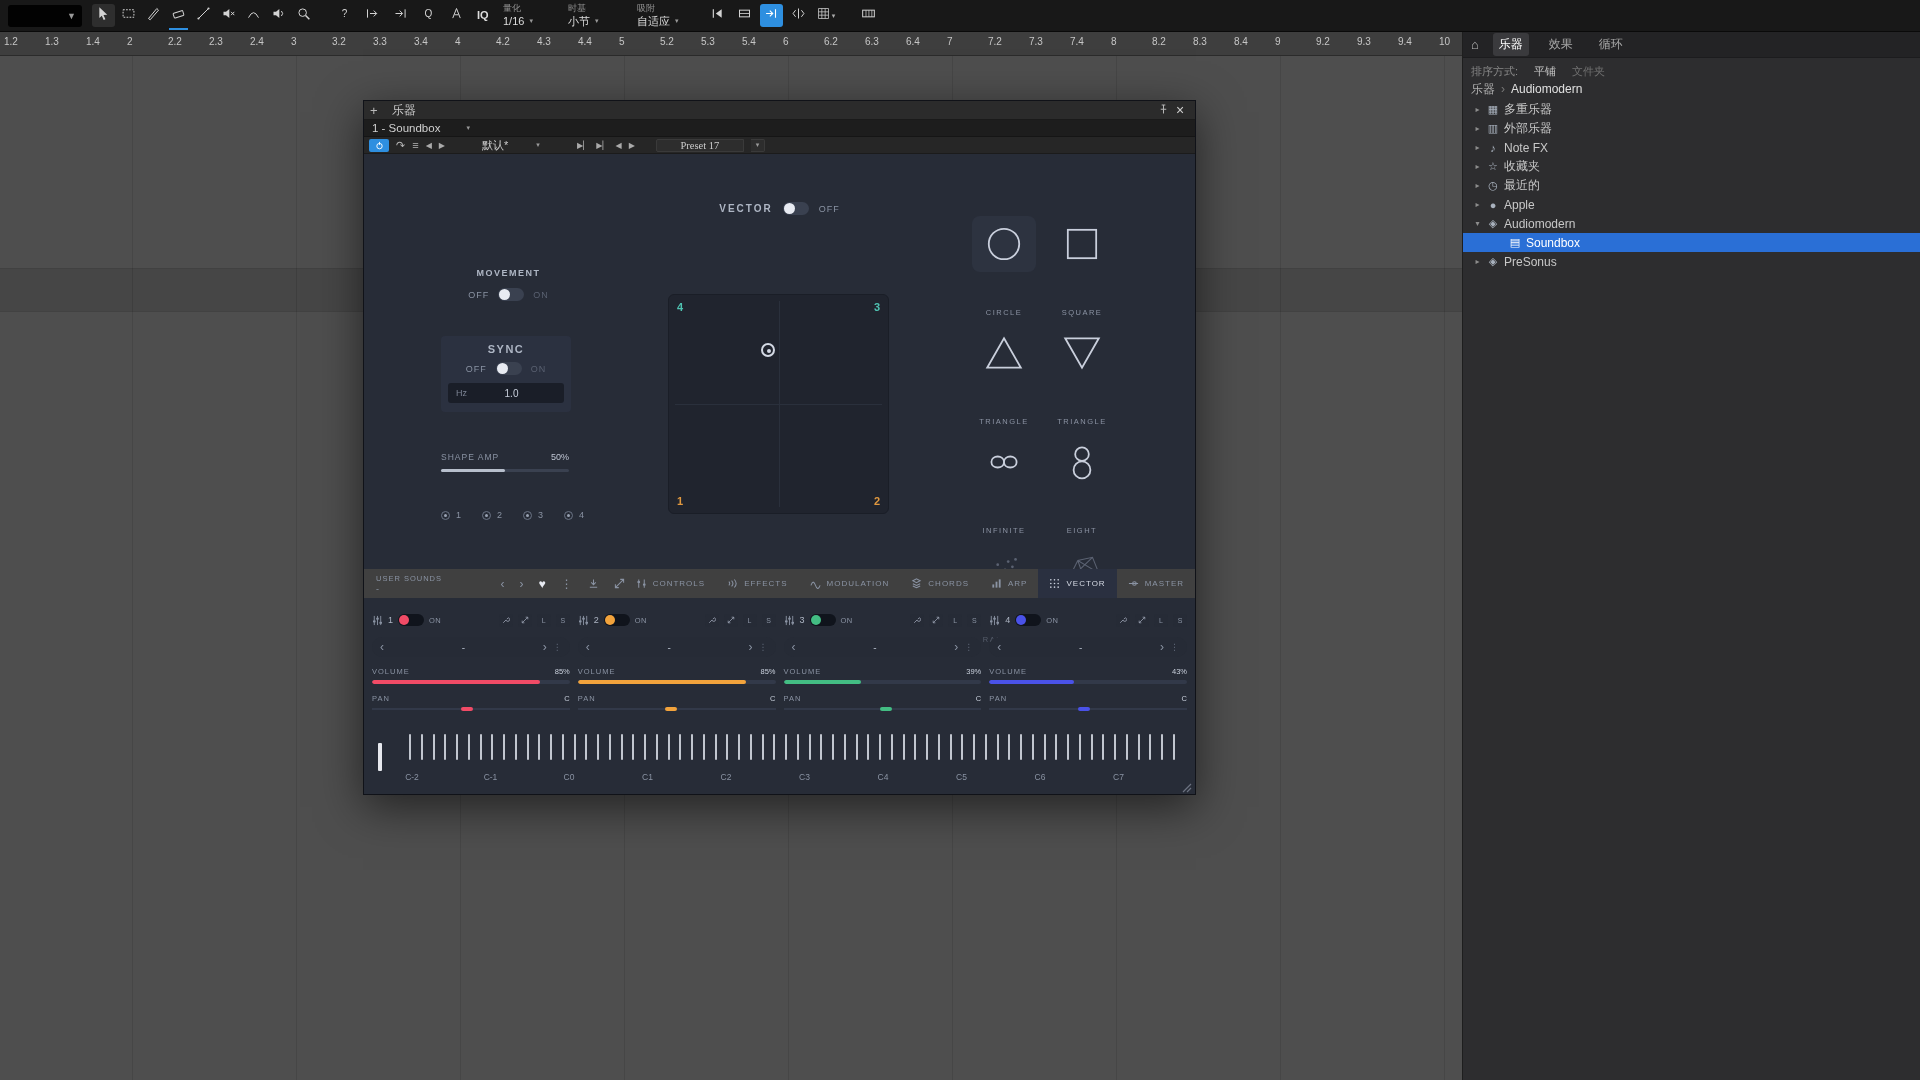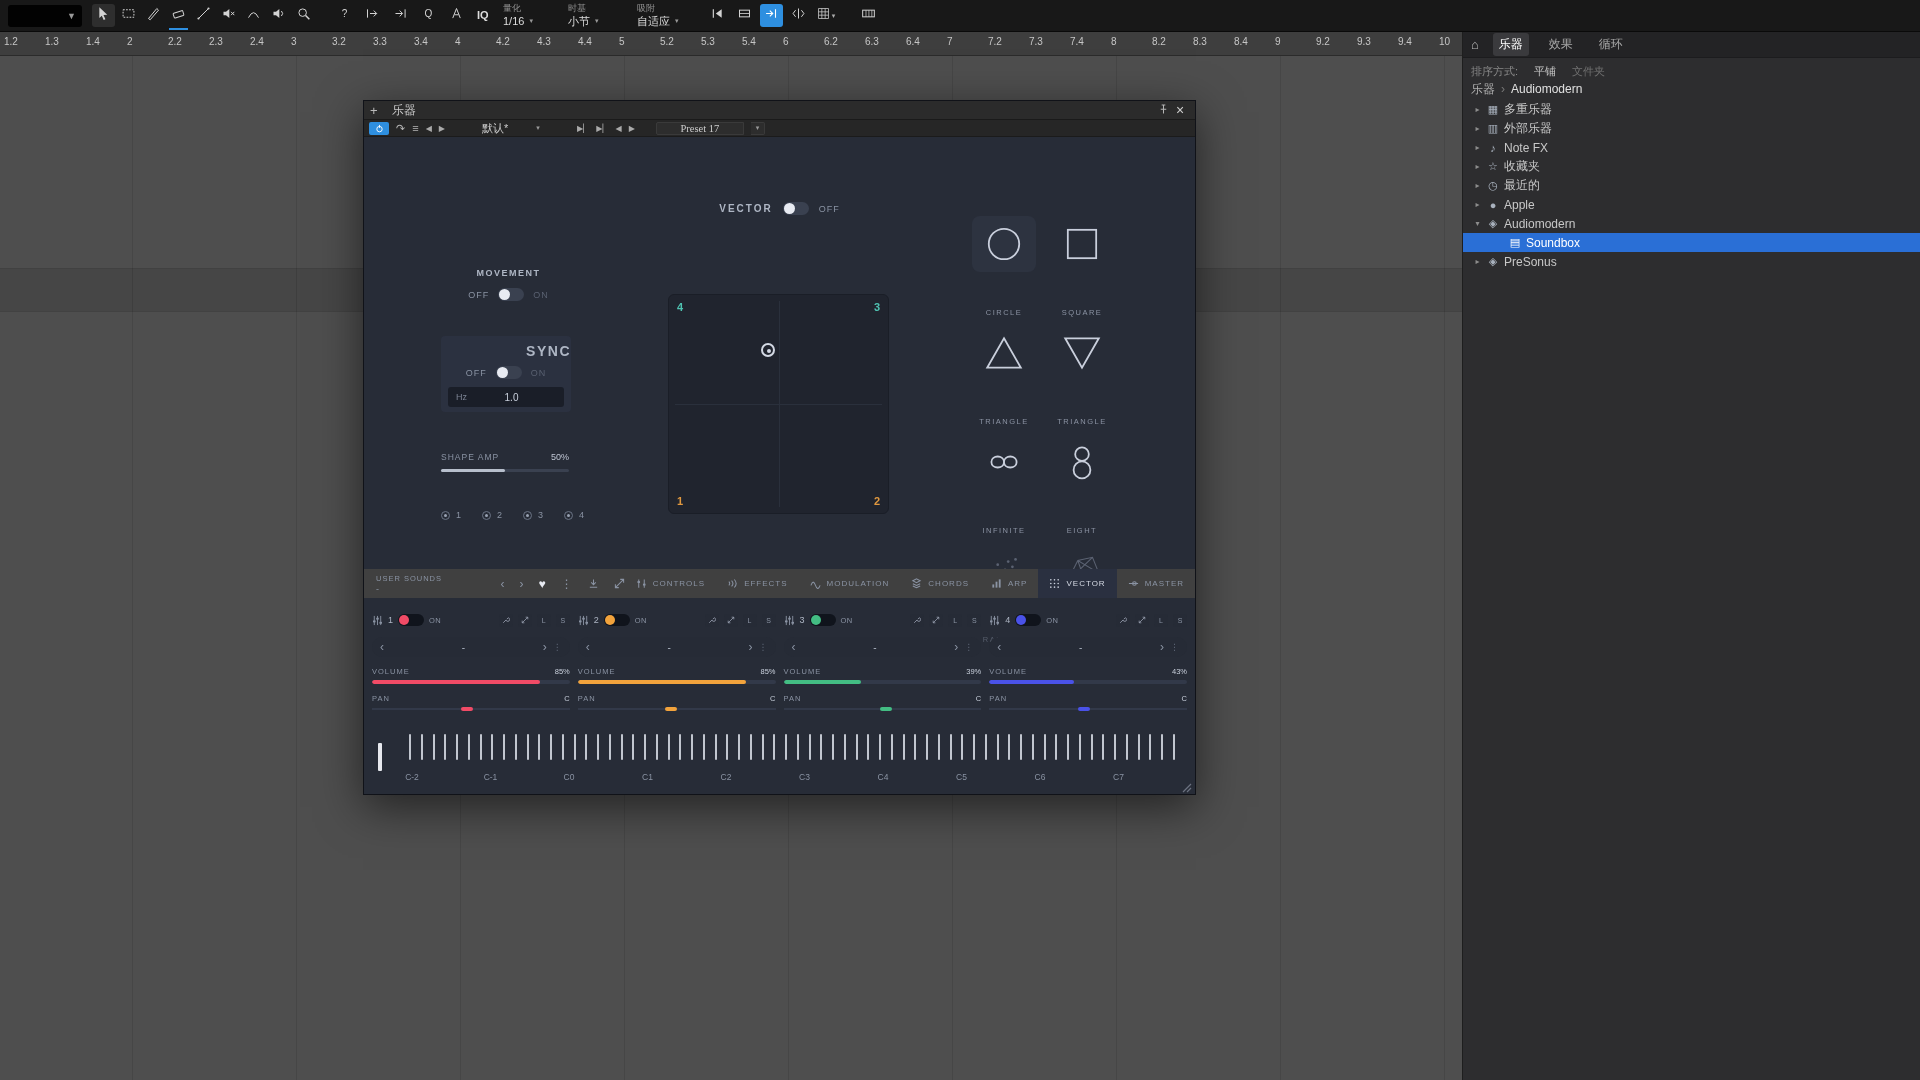--- a/index.html
+++ b/index.html
@@ -102,21 +102,21 @@
   .state-label{font-size:9px;letter-spacing:1px;color:#8a93a3;}
   .state-label.dim{color:#596070;}
 
   
   #movement{position:absolute;left:77px;top:98px;width:135px;text-align:center;}
   #movement-label{font-size:9px;letter-spacing:1.5px;color:#aeb6c4;font-weight:bold;}
   .onoff-row{display:flex;align-items:center;justify-content:center;gap:9px;margin-top:10px;}
 
   
   #sync-panel{position:absolute;left:77px;top:166px;width:130px;height:76px;background:#2b3140;border-radius:4px;padding-top:7px;}
-  #sync-label{font-size:14px;letter-spacing:1.5px;color:#aeb6c4;font-weight:bold;text-align:right;}
+  #sync-label{font-size:11px;letter-spacing:1.5px;color:#aeb6c4;font-weight:bold;text-align:center;}
   #sync-panel .onoff-row{margin-top:7px;}
   #hz-field{margin:8px 7px 0 7px;height:20px;background:#1a1e28;border-radius:3px;display:flex;align-items:center;padding:0 8px;}
   #hz-unit{font-size:9px;color:#7c8494;}
   #hz-value{flex:1;text-align:center;font-size:10px;color:#c8cfdb;}
 
   
   #shapeamp{position:absolute;left:77px;top:282px;width:128px;}
   #shapeamp .row{display:flex;justify-content:space-between;align-items:center;}
   #amp-label{font-size:8.5px;letter-spacing:1px;color:#8a93a3;}
   #amp-value{font-size:9px;color:#c0c7d4;}
@@ -471,20 +471,24 @@
 
   <div id="plugin">
     <div id="pl-header">
       <span id="pl-add">+</span>
       <span id="pl-title">乐器</span>
       <span class="spacer"></span>
       <span id="pl-pin"><svg viewBox="0 0 12 12">
             <path d="M4 1.2 h4 M6 1.2 v4.4 M3 5.8 h6 M6 5.8 v4.6" stroke="#b5b5b5" fill="none" stroke-width="1.1"></path>
           </svg></span>
       <span id="pl-close">×</span>
+    </div>
+    <div id="pl-instrow">
+      <span id="pl-inst-name">1 - Soundbox</span>
+      <span id="pl-inst-caret">▾</span>
     </div>
     <div id="pl-ctlrow">
       <div id="pl-power">
           <svg viewBox="0 0 12 12">
             <circle cx="6" cy="6.8" r="3.6" fill="none" stroke="#fff" stroke-width="1.2"></circle>
             <path d="M6 1.2 v4" stroke="#fff" stroke-width="1.2"></path>
           </svg>
         </div>
       <span class="ctl-icn">↷</span>
       <span class="ctl-icn">≡</span>

